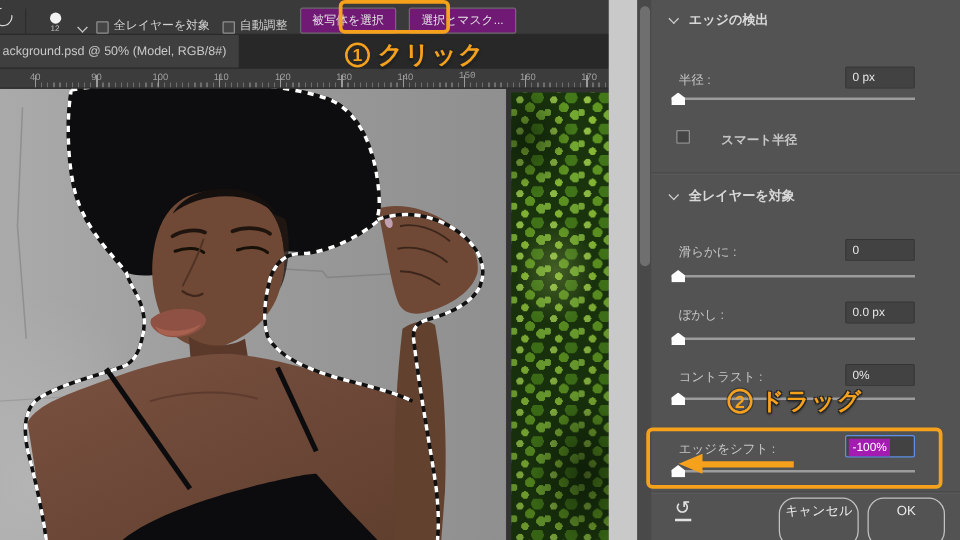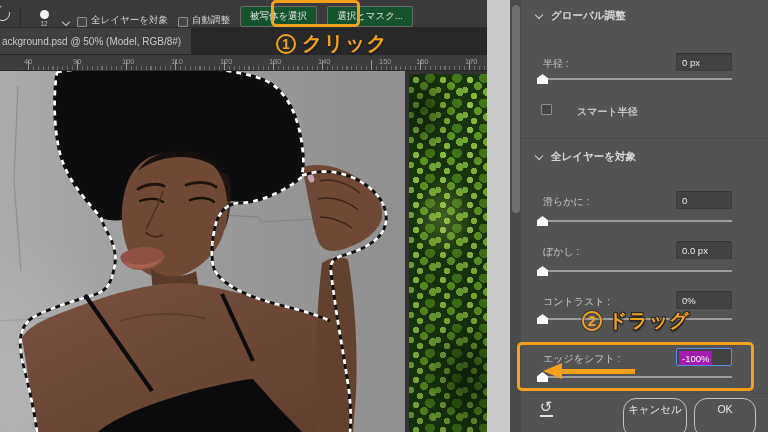--- a/index.html
+++ b/index.html
@@ -16,21 +16,21 @@
     border-top-color:transparent; }
   .vsep { width:1px; height:20px; background:#2d2d2d; margin:0 6px 0 20px; }
   .brushwrap { display:flex; flex-direction:column; align-items:center; width:22px; margin-left:6px; }
   .brush-dot { width:9px; height:9px; border-radius:50%; background:#f2f2f2; }
   .brush-size { font-size:6.5px; color:#bdbdbd; margin-top:1px; }
   .chev { width:6px; height:6px; border-left:1.6px solid #c8c8c8; border-bottom:1.6px solid #c8c8c8;
     transform:rotate(-45deg); margin:0 8px 2px 8px; }
   .cbx { width:10px; height:10px; background:#454545; border:1px solid #8f8f8f; border-radius:1px;
     margin-right:4px; flex:0 0 auto; }
   .opt-label { font-size:9.5px; color:#d2d2d2; margin-right:10px; white-space:nowrap; }
-  .tb-btn { font-size:9.5px; color:#e3e3e3; background:#14532d; border:1px solid #6b6b6b;
+  .tb-btn { font-size:9.5px; color:#e3e3e3; background:#701a75; border:1px solid #6b6b6b;
     border-radius:2px; padding:3px 9px; margin-right:10px; white-space:nowrap; }
   .hl-box { position:absolute; border:3px solid #F5A11C; border-radius:5px; }
   .hl-mask-btn { left:271px; top:0px; width:89px; height:27px; }
 
   
   .tabbar { position:absolute; left:0; top:28px; width:487px; height:27px; background:#282828; }
   .doc-tab { position:absolute; left:0; top:0; height:26px; padding:0 10px 0 2px; background:#3f3f3f;
     color:#c9c9c9; font-size:10px; display:flex; align-items:center; white-space:nowrap; }
 
   
@@ -149,21 +149,21 @@
   </div>
 
   <div class="ruler">
       <span class="ruler-num" style="left: 24px;">40</span>
       <span class="ruler-num" style="left: 73px;">90</span>
       <span class="ruler-num" style="left: 122px;">100</span>
       <span class="ruler-num" style="left: 171px;">110</span>
       <span class="ruler-num" style="left: 220px;">120</span>
       <span class="ruler-num" style="left: 269px;">130</span>
       <span class="ruler-num" style="left: 318px;">140</span>
-      <span class="ruler-num" style="left: 379px;">150</span>
+      <span class="ruler-num" style="left: 367px; font-family: Liberation Mono, monospace;">150</span>
       <span class="ruler-num" style="left: 416px;">160</span>
       <span class="ruler-num" style="left: 465px;">170</span>
     </div>
 
   <div class="canvas-gap"></div>
 
   <div class="photo">
     <svg width="405" height="361" viewBox="0 0 405 361">
       <defs>
         <linearGradient id="wg" x1="0" y1="0" x2="1" y2="0">
@@ -255,21 +255,21 @@
     <span class="txt">クリック</span>
   </div>
 
   <div class="panel">
     <div class="scroll-track">
       <div class="scroll-thumb"></div>
     </div>
 
     <div class="sec-head" style="top:9px;">
       <span class="sec-chev"></span>
-      <span>グローバル調整</span>
+      <span>エッジの検出</span>
     </div>
     <div class="prow-label" style="top:57px;">半径 :</div>
     <div class="pfield" style="top:53px;"><span>0 px</span></div>
     <div class="slider" style="top:74px;">
       <div class="track"></div>
         <div class="thumb"></div>
     </div>
     <div class="pcheck" style="top:104px;"></div>
     <div class="pcheck-label" style="top:105px;">スマート半径</div>
 

